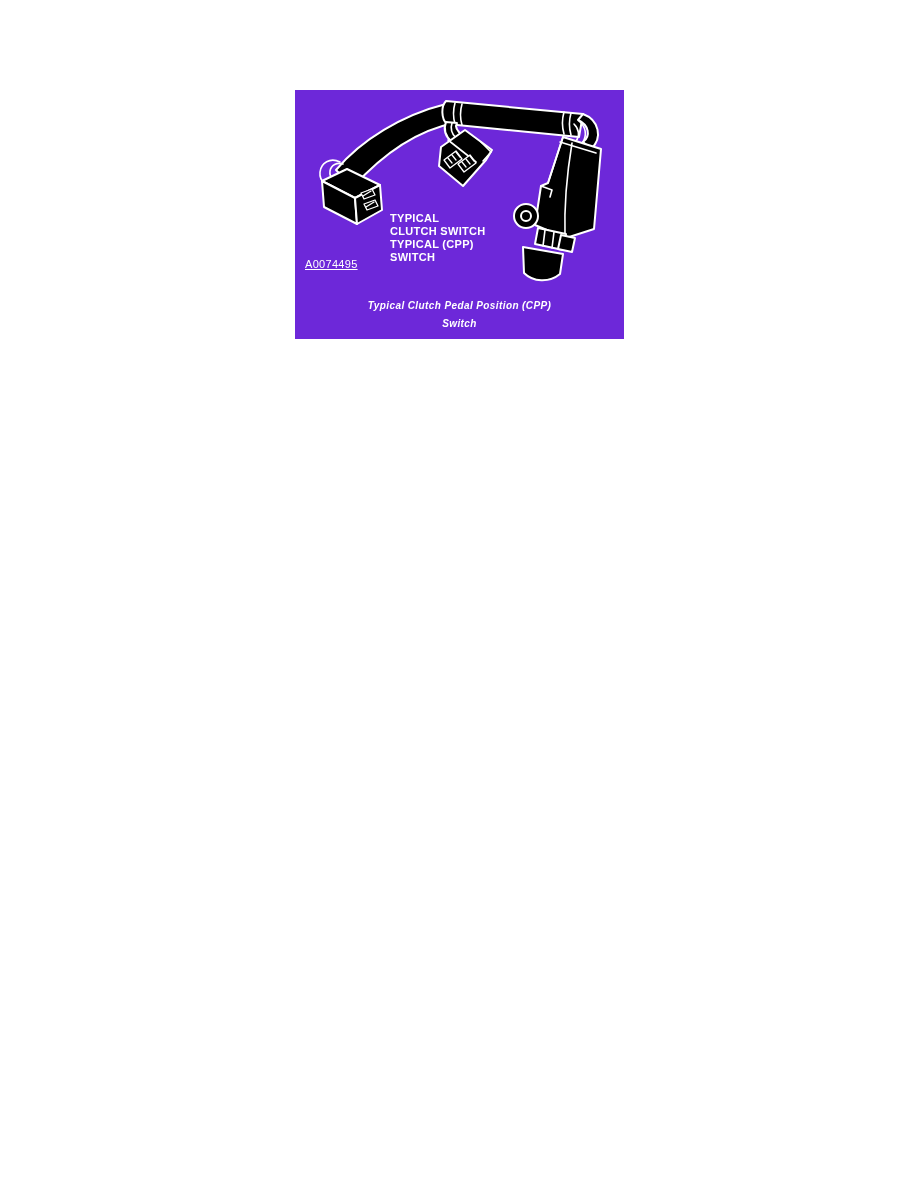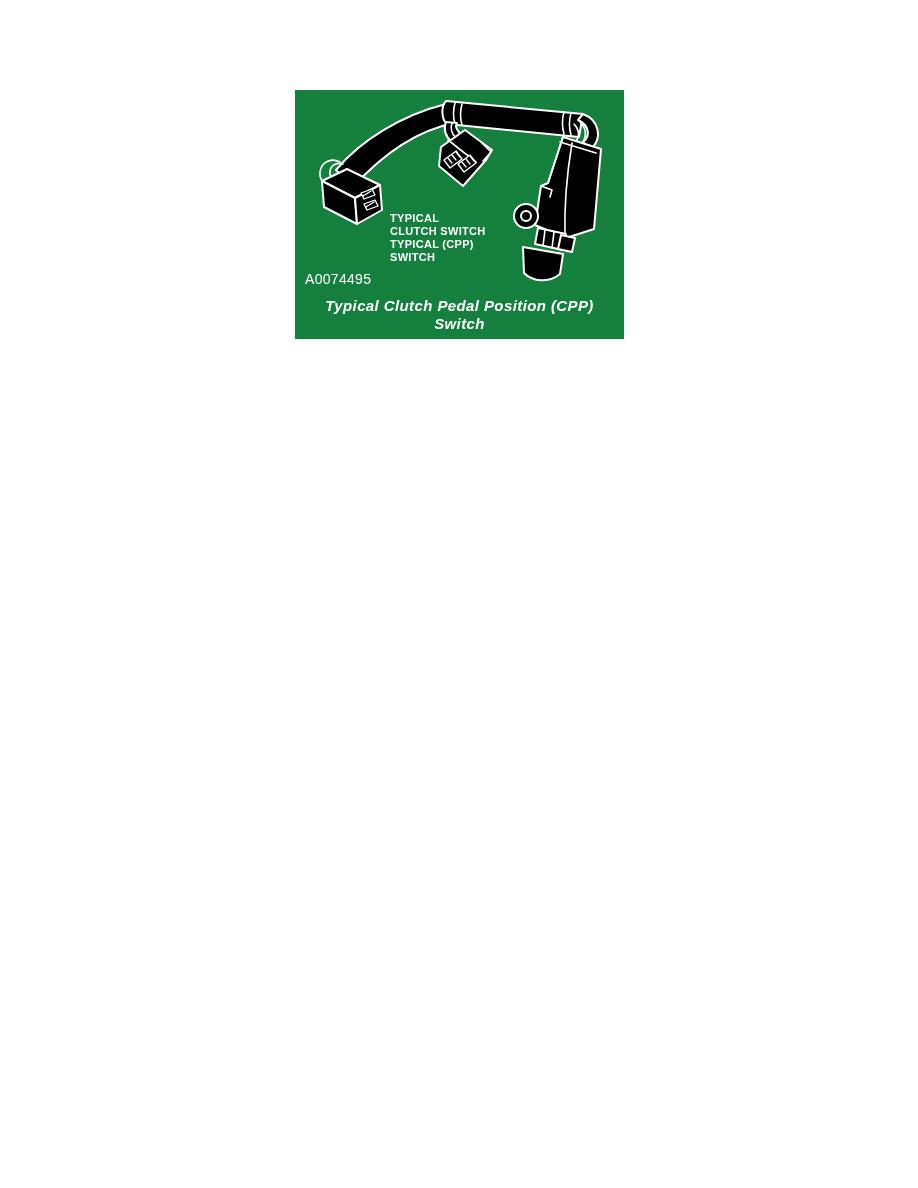--- a/index.html
+++ b/index.html
@@ -9,21 +9,21 @@
     font-family: "Liberation Sans", sans-serif;
     position: relative;
     overflow: hidden;
   }
   .figure-panel {
     position: absolute;
     left: 295px;
     top: 90px;
     width: 329px;
     height: 249px;
-    background: #15803d;
+    background: #6d28d9;
   }
   .illustration {
     position: absolute;
     left: 0; top: 0;
     width: 329px;
     height: 249px;
   }
   .illustration path, .illustration line, .illustration circle {
     stroke: #ffffff;
     stroke-width: 2;
@@ -45,33 +45,34 @@
     color: #ffffff;
     font-size: 11px;
     font-weight: bold;
     line-height: 13px;
     letter-spacing: 0.3px;
     white-space: nowrap;
   }
   .part-number {
     position: absolute;
     left: 10px;
-    top: 181px;
+    top: 168px;
     color: #ffffff;
-    font-size: 14px;
+    font-size: 11px;
     letter-spacing: 0.3px;
+    text-decoration: underline;
   }
   .caption {
     position: absolute;
     left: 0;
     top: 207px;
     width: 100%;
     text-align: center;
     color: #ffffff;
-    font-size: 15px;
+    font-size: 10px;
     font-weight: bold;
     font-style: italic;
     line-height: 18px;
     letter-spacing: 0.4px;
   }
 </style>
 </head>
 <body>
 
 <div class="figure-panel">

